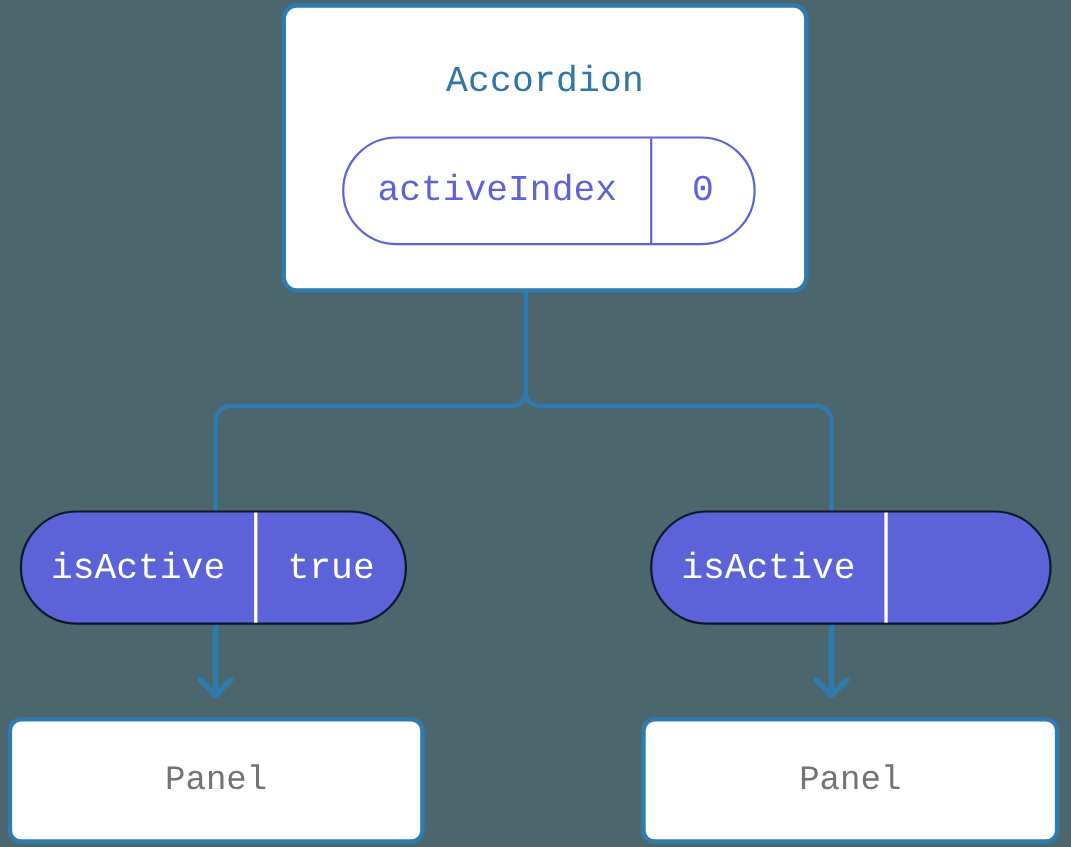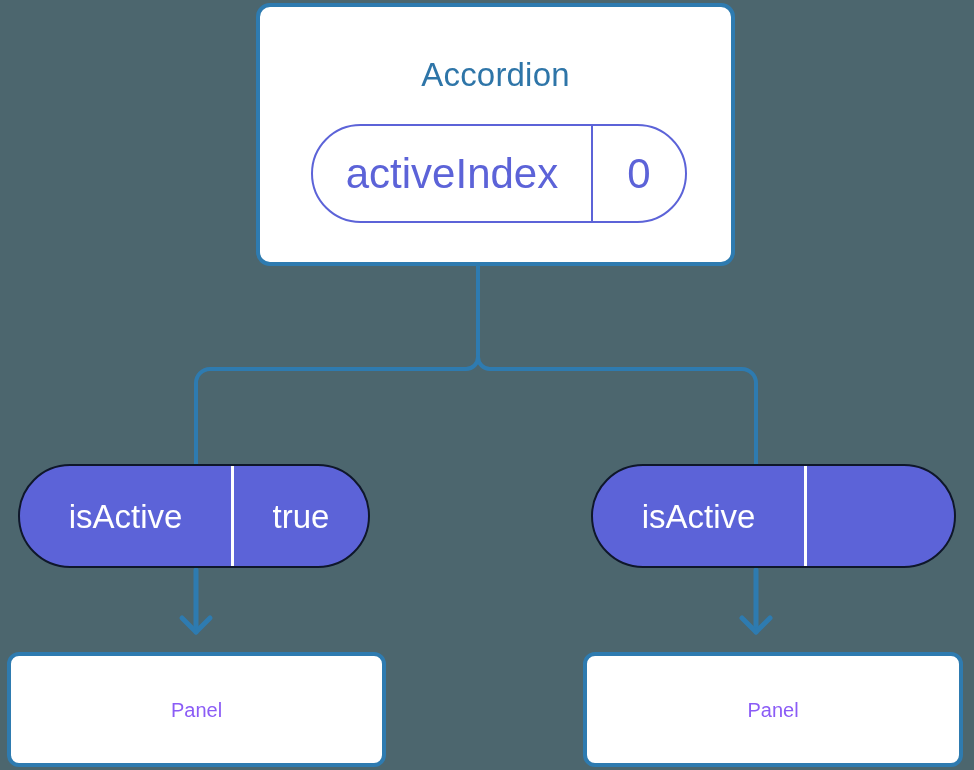--- a/index.html
+++ b/index.html
@@ -10,20 +10,21 @@
     width: 974px;
     height: 770px;
     background: #4c666e;
     font-family: "Liberation Sans", sans-serif;
     overflow: hidden;
   }
   #stage {
     position: relative;
     width: 790px;
     height: 770px;
+    font-family: Liberation Mono, monospace;
   }
 
   
   #connectors {
     position: absolute;
     left: 0;
     top: 0;
     width: 974px;
     height: 770px;
     pointer-events: none;
@@ -71,21 +72,21 @@
     left: 51px;      
     top: 117px;
     width: 376px;
     height: 99px;
   }
   .pill-outline .pill-key,
   .pill-outline .pill-val {
     display: flex;
     align-items: center;
     justify-content: center;
-    font-size: 42px;
+    font-size: 33px;
     line-height: 1;
     white-space: nowrap;
   }
   .pill-outline .pill-key {
     width: 278px;
     border-right: 2px solid #5c63d8;
   }
   .pill-outline .pill-val {
     flex: 1 1 auto;
   }
@@ -136,22 +137,22 @@
     position: absolute;
     background: #ffffff;
     border: 4px solid #2e7bb0;
     border-radius: 12px;
     box-sizing: border-box;
     display: flex;
     align-items: center;
     justify-content: center;
   }
   .panel-card .panel-label {
-    color: #8b5cf6;
-    font-size: 20px;
+    color: #737373;
+    font-size: 31px;
     line-height: 1;
     white-space: nowrap;
   }
   #panel-left {
     left: 7px;
     top: 652px;
     width: 379px;
     height: 115px;
   }
   #panel-right {

